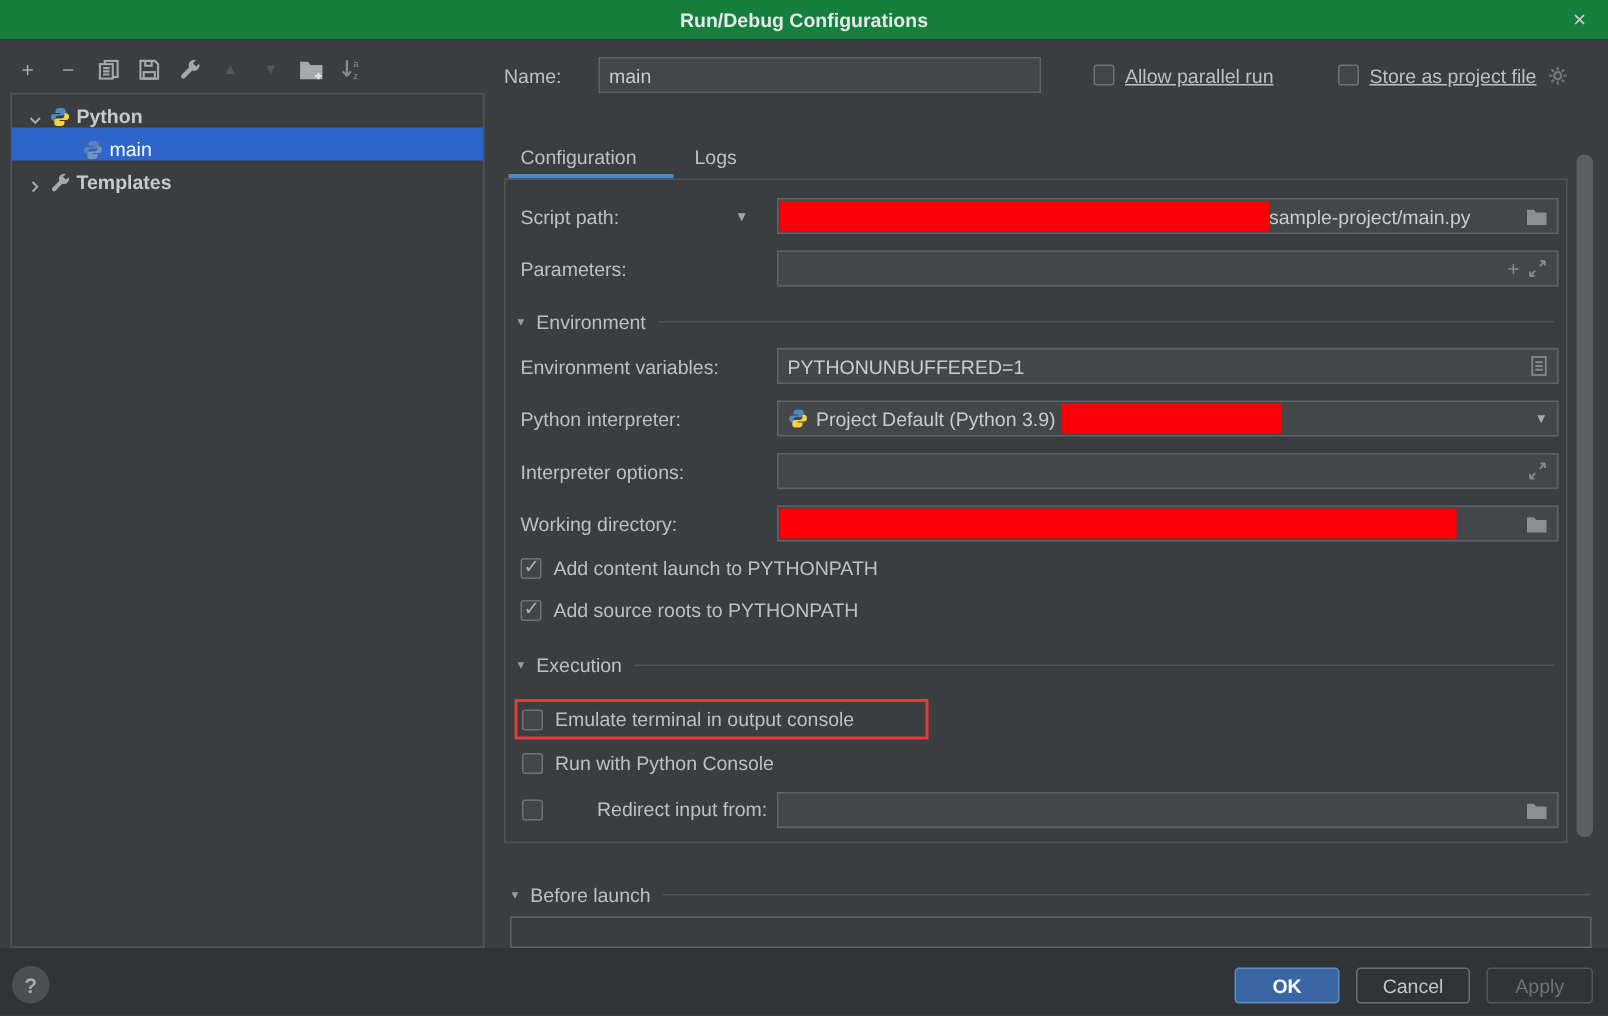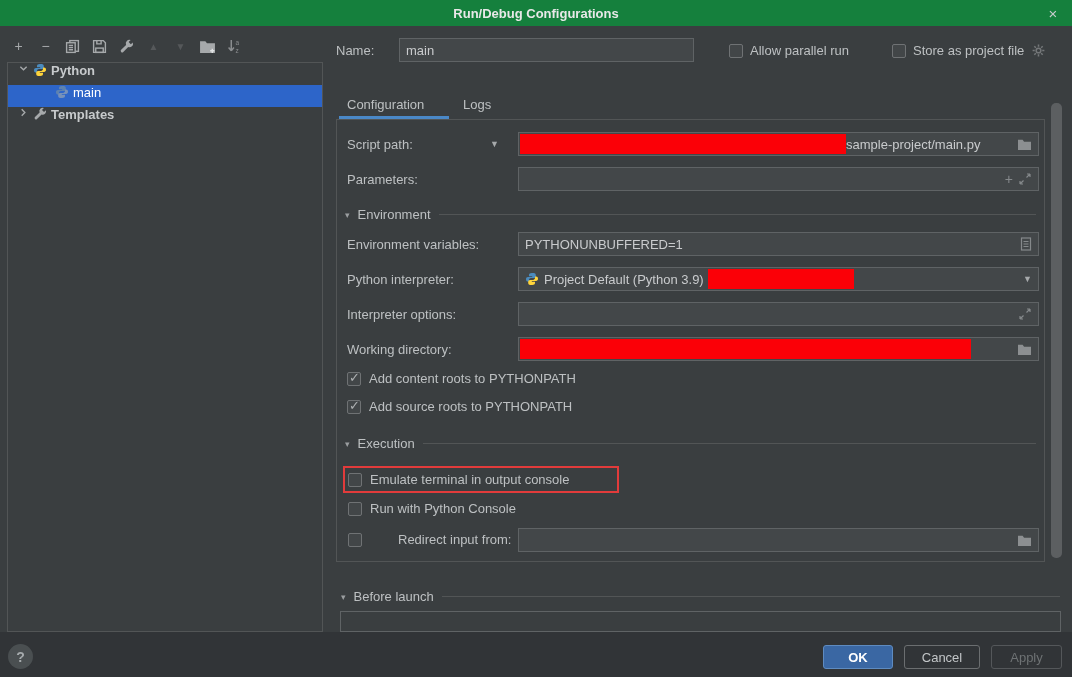--- a/index.html
+++ b/index.html
@@ -19,35 +19,35 @@
 
   
   .toolbar { left:10px; top:34px; height:24px; display:flex; align-items:center; gap:10px; }
   .tb-icon { width:17px; height:17px; display:flex; align-items:center; justify-content:center;
     color:#A6A9AB; font-size:14px; }
   .tb-icon.disabled { color:#55585A; }
   .tb-icon svg { display:block; }
 
   
   .tree-panel { left:7px; top:62px; width:316px; height:570px; border:1px solid #525556; background:#3A3E40; }
-  .tree-row { position:relative; height:22px; display:flex; align-items:flex-start; }
+  .tree-row { position:relative; height:22px; display:flex; align-items:flex-end; }
   .tree-row.selected { background:#2D65C9; }
   .chev { width:10px; height:10px; margin:0 5px 0 10px; display:flex; align-items:center; justify-content:center; }
   .tree-label { color:#C7CACC; font-weight:bold; margin-left:4px; }
   .tree-row.selected .tree-label { color:#FFFFFF; font-weight:normal; }
   .indent1 { margin-left:47px; }
   .py-icon, .wrench-icon { width:14px; height:14px; display:block; }
   .dim { opacity:.75; }
 
   
   .label { color:#BDC0C2; }
   .field { background:#434749; border:1px solid #5F6365; height:24px; display:flex;
     align-items:center; padding:0 6px; color:#C9CBCD; }
   .name-field { left:399px; top:38px; width:295px; }
-  .checkbox-row { display:flex; align-items:center; gap:7px; }
+  .checkbox-row { display:flex; gap:7px;text-decoration:underline; }
   .cb { width:14px; height:14px; border:1px solid #6F7274; background:#424648; border-radius:2px;
     flex:0 0 auto; position:relative; }
   .cb.checked::after { content:"\2713"; position:absolute; left:1px; top:-3px; color:#AEB1B3; font-size:13px; }
 
   
   .tab { color:#BDC0C2; }
   .tab-underline { left:339px; top:116px; width:110px; height:3px; background:#4A88C7; }
 
   
   .config-panel { left:336px; top:119px; width:709px; height:443px; border:1px solid #525556; border-top:1px solid #525556; }
@@ -264,21 +264,21 @@
     <div class="redact" style="width:451px; margin-left:-5px;"></div>
     <span class="field-icon">
       <svg width="15" height="13" viewBox="0 0 16 14">
           <path fill="#8C8F91" d="M1 2h5l1.5 2H15v9H1z"></path>
         </svg>
     </span>
   </div>
 
   <div class="cb-row" style="left:10px; top:251px;">
     <span class="cb checked"></span>
-    <span>Add content roots to PYTHONPATH</span>
+    <span>Add content launch to PYTHONPATH</span>
   </div>
   <div class="cb-row" style="left:10px; top:279px;">
     <span class="cb checked"></span>
     <span>Add source roots to PYTHONPATH</span>
   </div>
 
   <div class="sec-header" style="top:316px;">
     <span class="tri">▾</span>
     <span>Execution</span>
     <span class="rule"></span>

